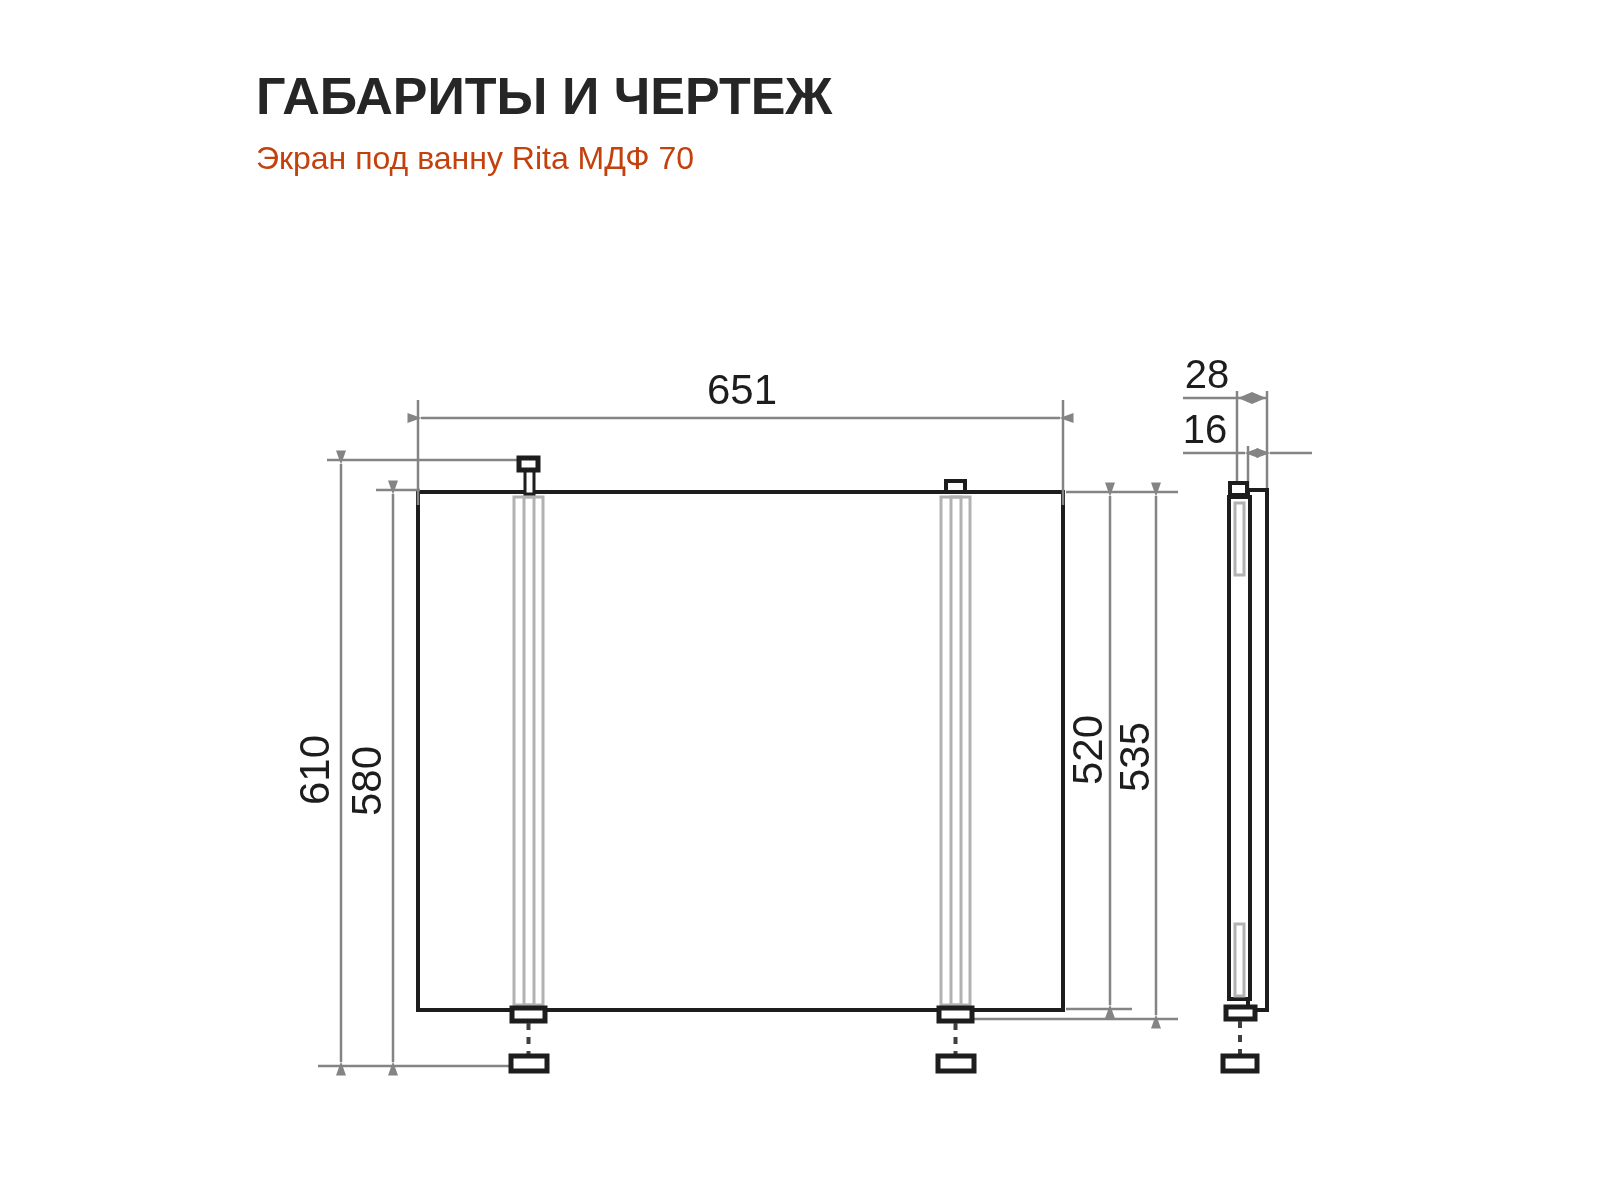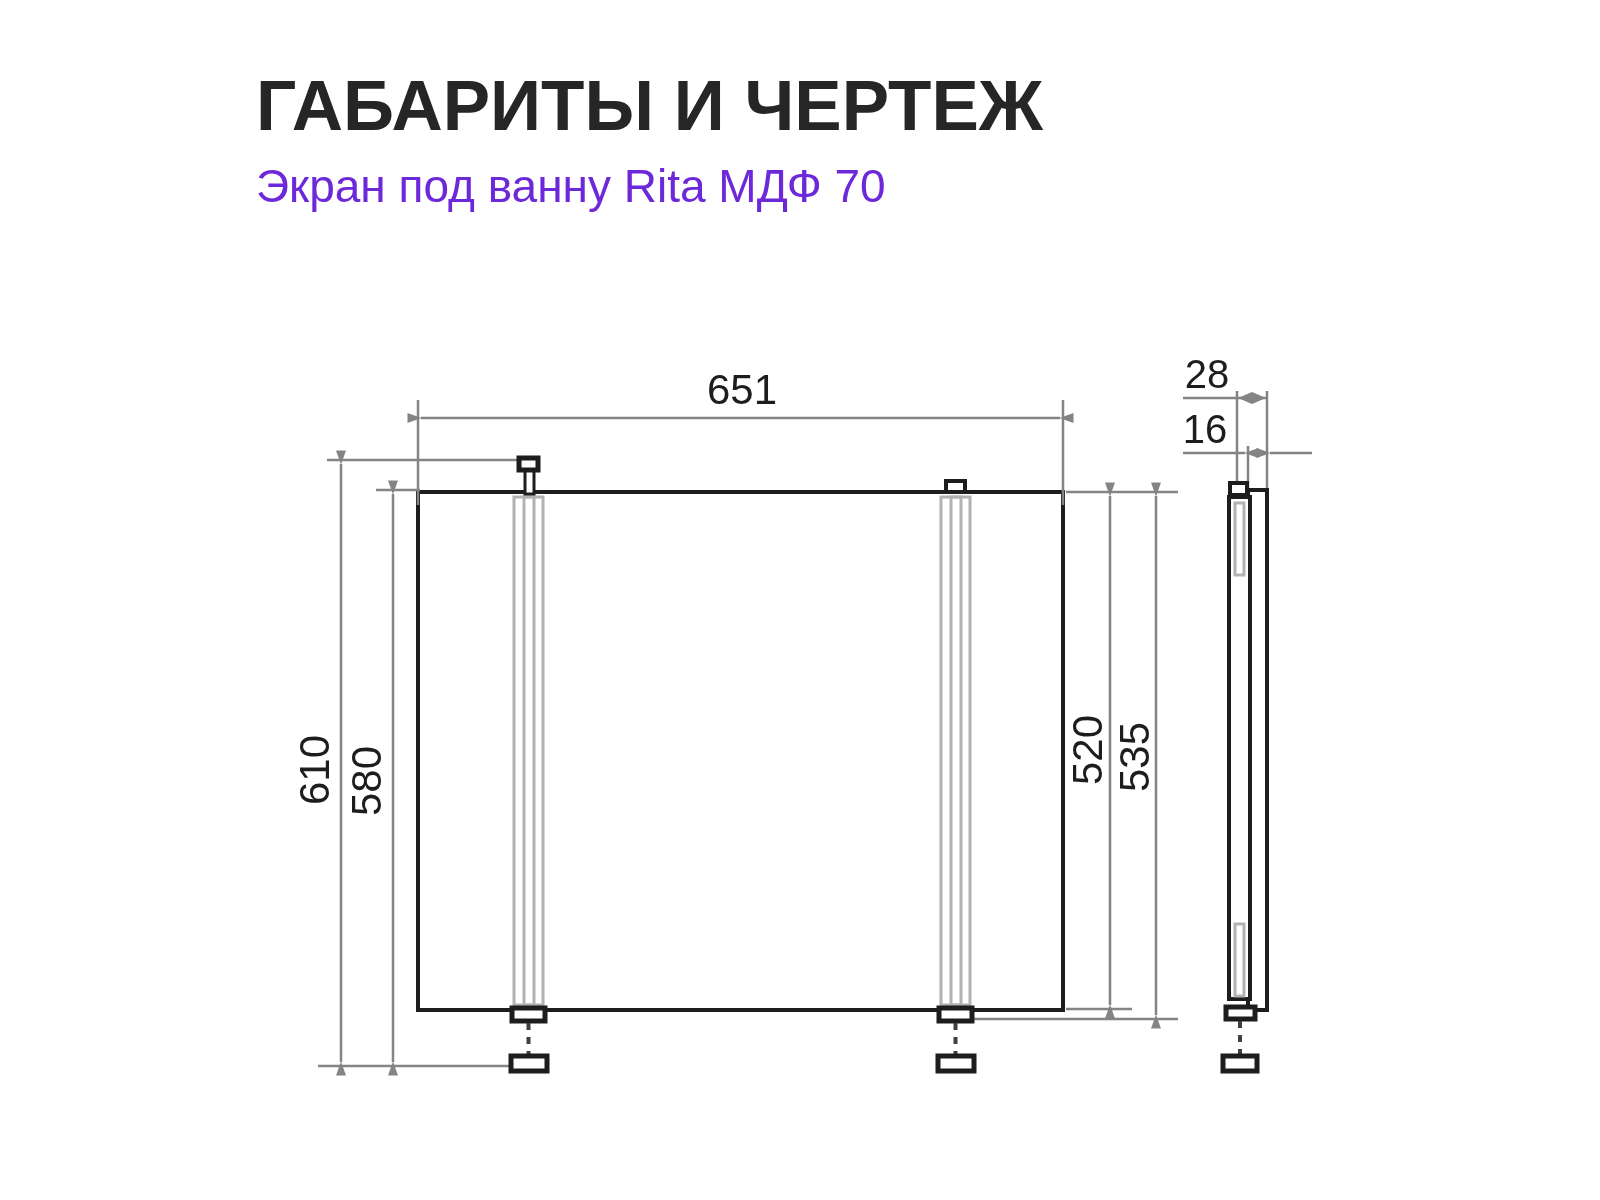--- a/index.html
+++ b/index.html
@@ -1,20 +1,20 @@
 <!DOCTYPE html>
 <html><head>
 <meta charset="utf-8">
 <style>
   html,body{margin:0;padding:0;background:#ffffff;}
   .page{position:relative;width:1600px;height:1200px;background:#ffffff;overflow:hidden;
         font-family:"Liberation Sans", sans-serif;}
   .hdr{position:absolute;left:256px;top:70px;}
-  .title{font-size:71px;font-weight:700;color:#262626;letter-spacing:0px;line-height:1.0;}
-  .subtitle{font-size:46px;font-weight:400;color:#6d28d9;margin-top:18px;}
+  .title{font-size:52px;font-weight:700;color:#262626;letter-spacing:0px;line-height:1.0;}
+  .subtitle{font-size:32px;font-weight:400;color:#c2410c;margin-top:18px;}
   svg{position:absolute;left:0;top:0;}
   text{font-family:"Liberation Sans", sans-serif;fill:#1d1d1d;}
   .dimtxt{font-size:42px;}
   .dimtxt-sm{font-size:40px;}
 </style>
 </head>
 <body>
 
 <div class="page">
   <div class="hdr">

